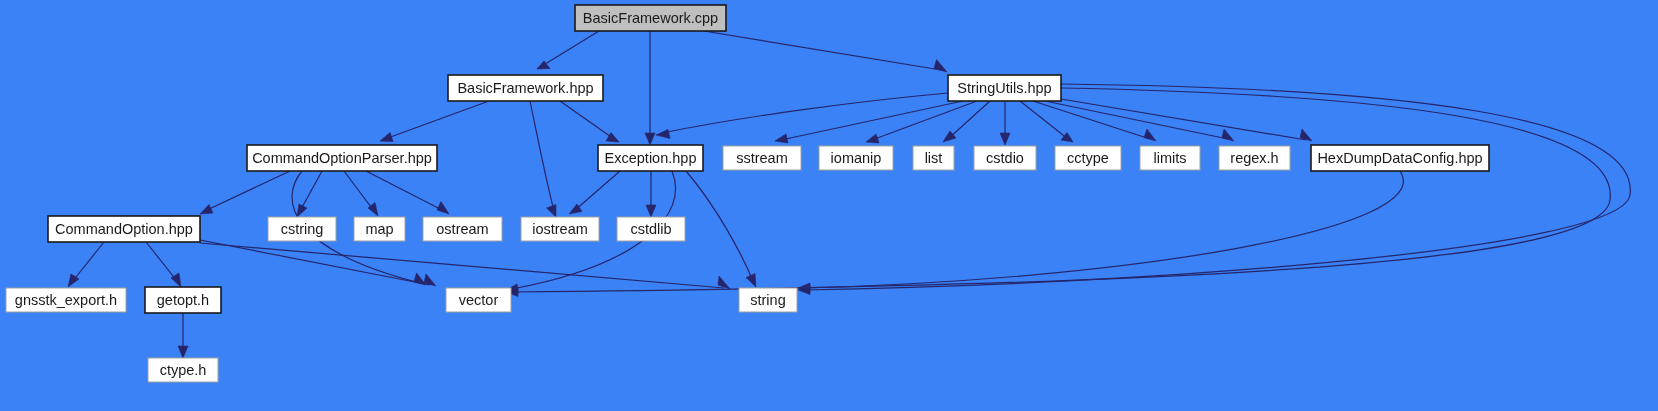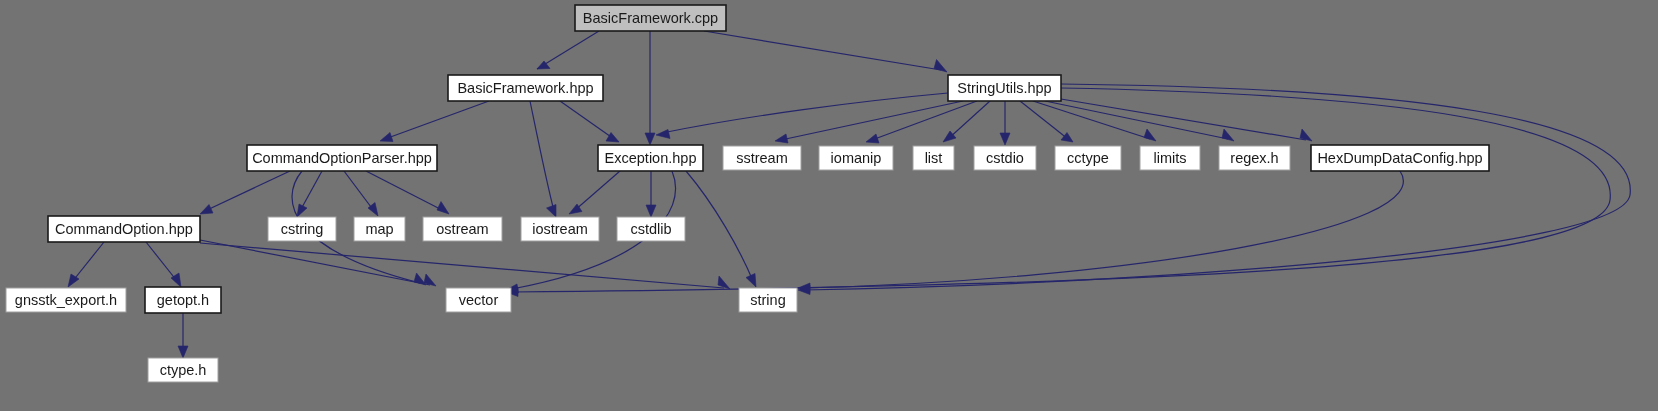--- a/index.html
+++ b/index.html
@@ -4,21 +4,21 @@
 <style>
   html, body {
     margin: 0;
     padding: 0;
     background: #ffffff;
   }
   #graph-root {
     position: relative;
     width: 1658px;
     height: 411px;
-    background: #737373;
+    background: #3b82f6;
     font-family: "Liberation Sans", sans-serif;
     overflow: hidden;
   }
   svg#depgraph {
     display: block;
     width: 1658px;
     height: 411px;
   }
   .edge-path {
     fill: none;

